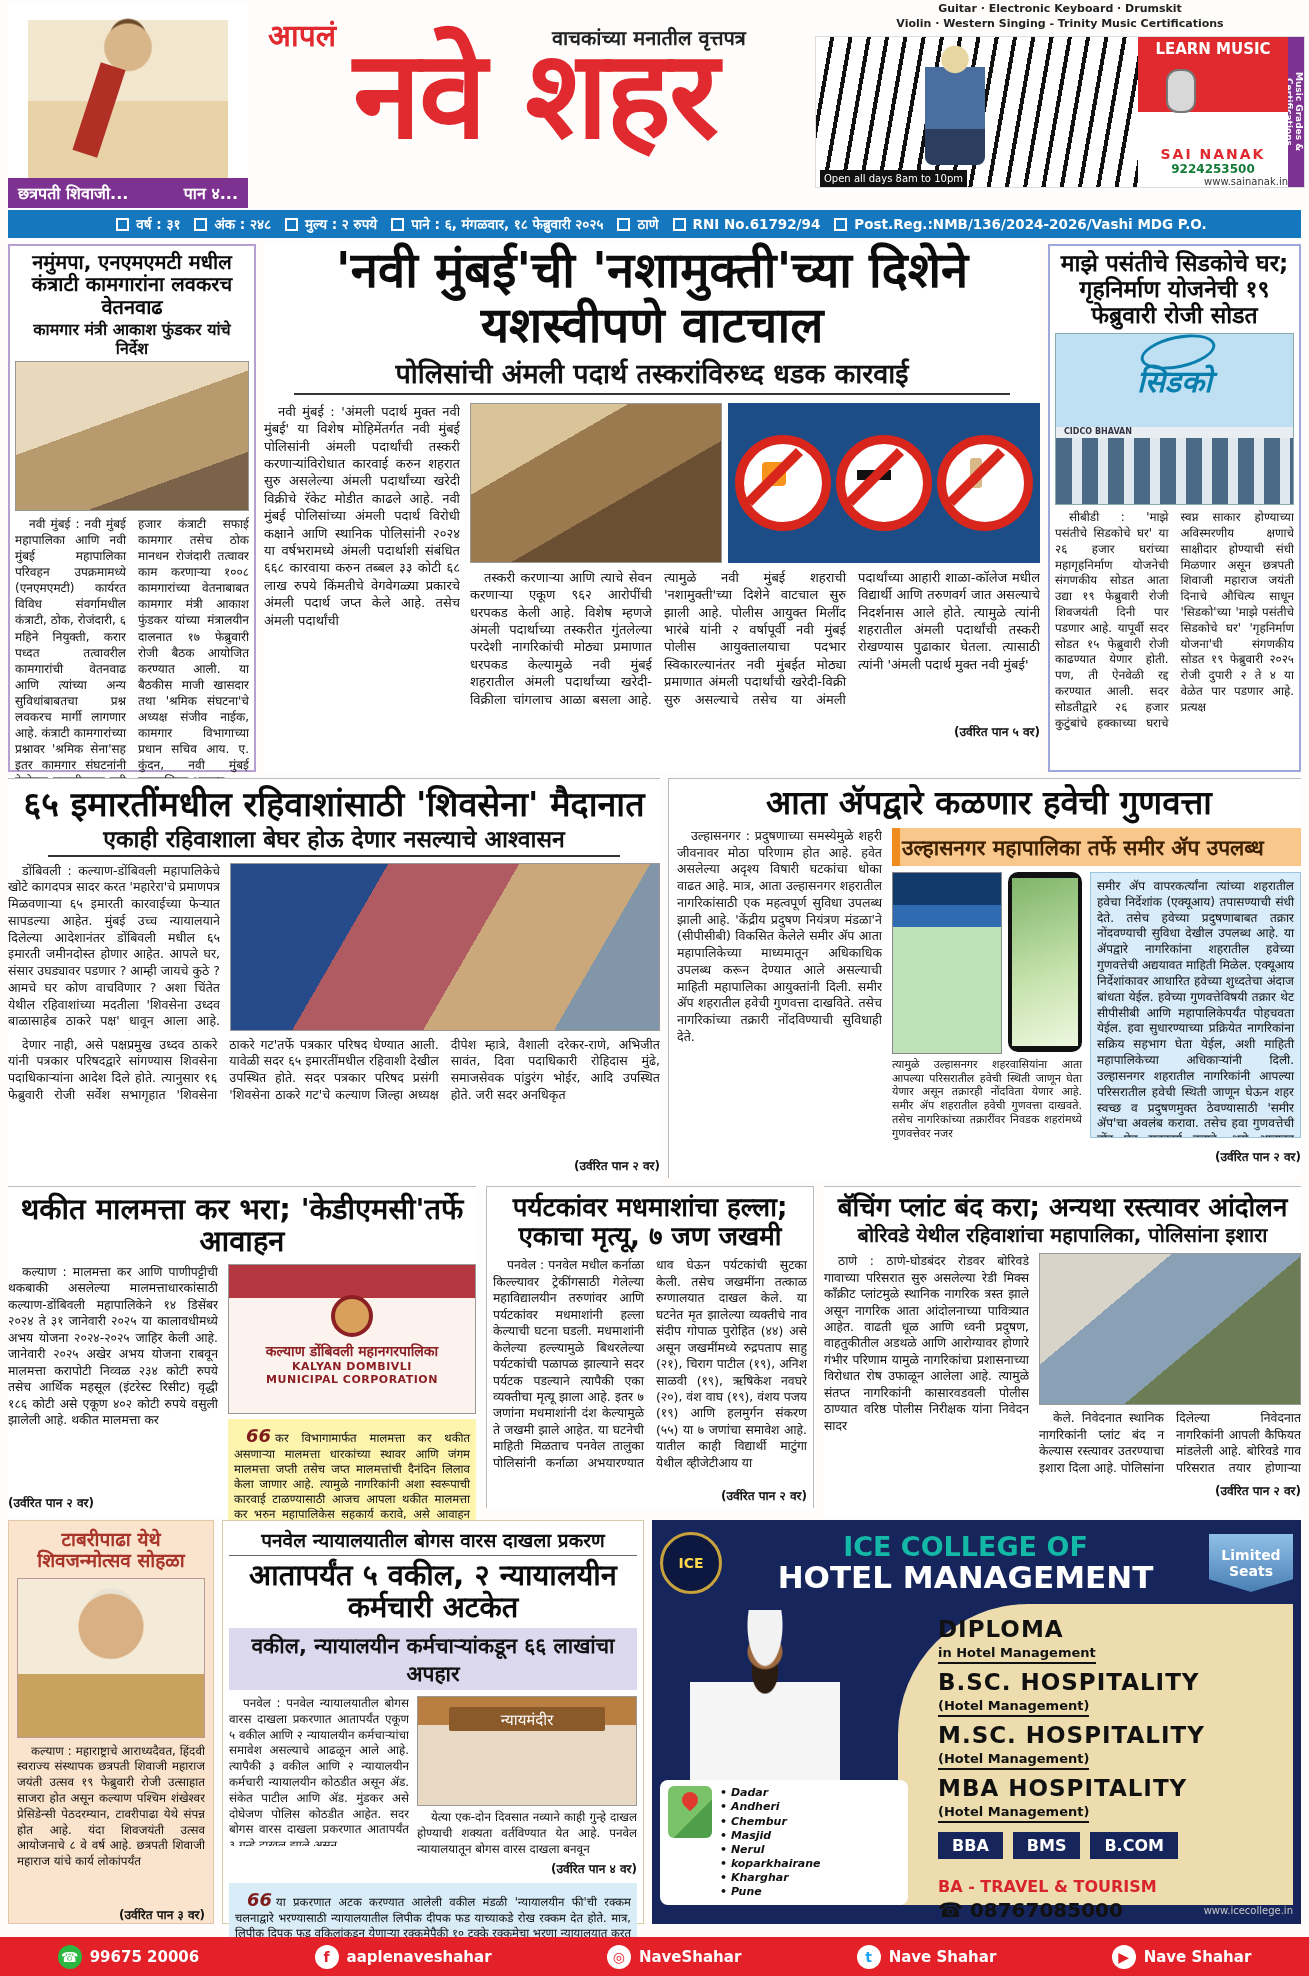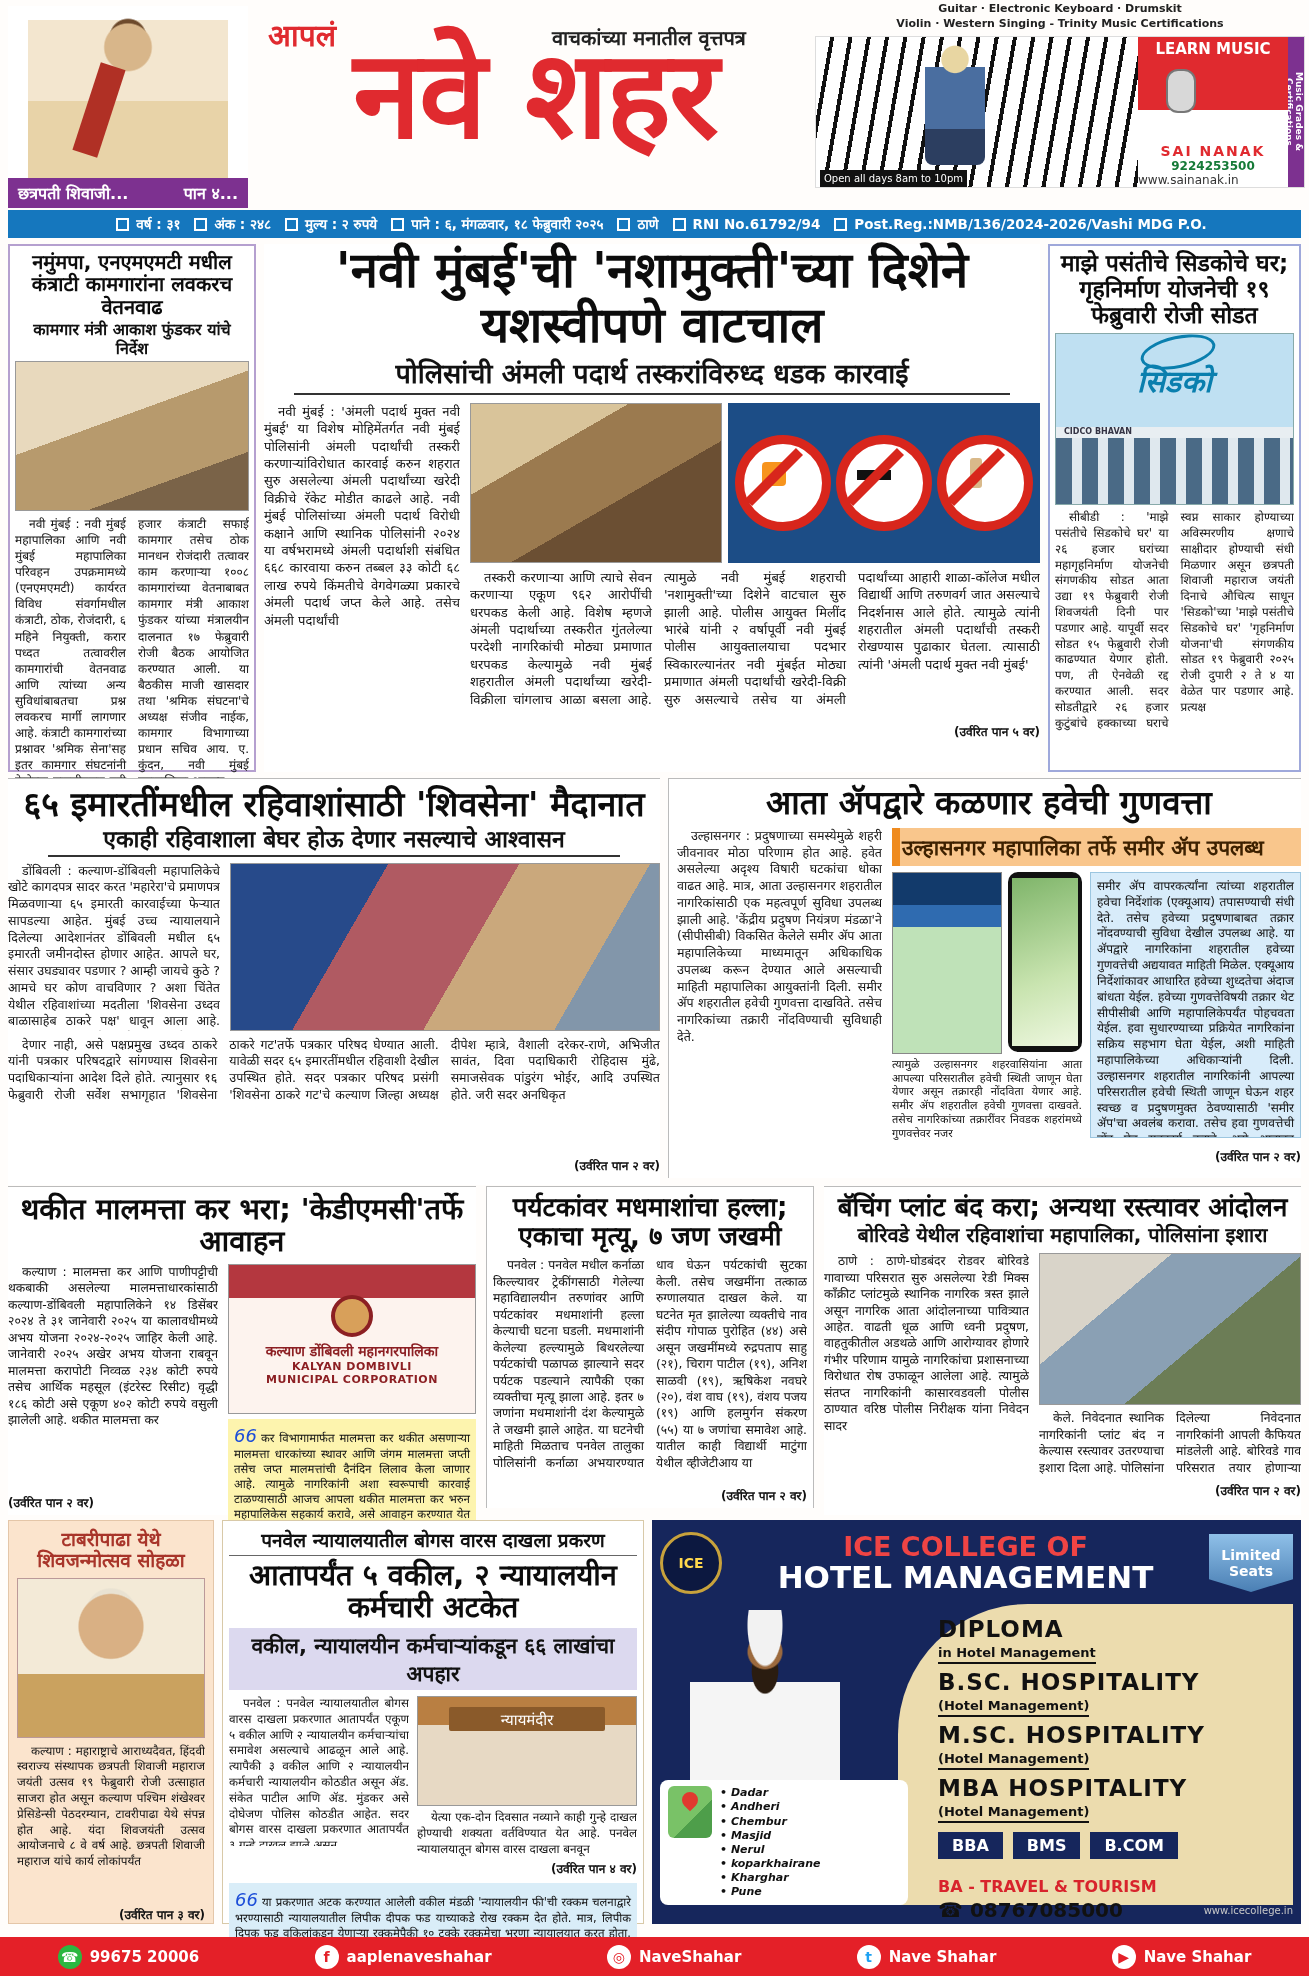--- a/index.html
+++ b/index.html
@@ -35,21 +35,21 @@
       background:radial-gradient(circle at 50% 12%,#e8d6a2 0 12%,transparent 13%),
       linear-gradient(180deg,transparent 0 18%,#4a6ea0 18% 70%,#2c3e60 70% 100%);border-radius:8px;}
   .open-badge{position:absolute;left:4px;bottom:0;background:#111;color:#fff;font-size:10px;
       padding:2px 4px;line-height:1.3;}
   .ad-right{width:150px;background:#fff;display:flex;flex-direction:column;}
   .learn{background:#e02a2f;color:#fff;font-weight:bold;text-align:center;font-size:15px;padding:3px 0;}
   .mic-box{flex:1;background:linear-gradient(180deg,#e02a2f 0 60%,#fff 60% 100%);position:relative;}
   .mic{position:absolute;left:28px;top:8px;width:26px;height:40px;border-radius:12px;background:#d8d8d8;border:2px solid #777;}
   .sainanak{background:#fff;color:#e02a2f;font-weight:bold;text-align:center;font-size:14px;letter-spacing:2px;}
   .adphone{color:#157a37;font-weight:bold;font-size:12px;text-align:center;}
-  .adweb{color:#333;font-size:12px;text-align:left;}
+  .adweb{color:#333;font-size:10px;text-align:right;}
   .vstrip{width:16px;background:#7d3190;color:#fff;font-size:9px;writing-mode:vertical-rl;
       text-align:center;font-weight:bold;}
   
   .dateline{left:8px;top:210px;width:1293px;height:28px;background:#1577be;color:#fff;
       display:flex;align-items:center;justify-content:center;font-size:13.5px;font-weight:bold;}
   .sq{display:inline-block;width:9px;height:9px;border:2px solid #fff;margin:0 7px 0 14px;}
   
   .artbox{background:#fff;}
   .cols2{column-count:2;column-gap:12px;}
   .cols3{column-count:3;column-gap:12px;}
@@ -87,21 +87,21 @@
   
   .artF{left:8px;top:1186px;width:468px;height:322px;}
   .artG{left:486px;top:1186px;width:328px;height:322px;border-left:1px solid #bbb;border-right:1px solid #bbb;padding:0 6px;box-sizing:border-box;}
   .artH{left:824px;top:1186px;width:477px;height:322px;}
   .kdmc-card{height:148px;border:1px solid #999;background:linear-gradient(180deg,#b4373f 0 22%,#fdf3ee 22% 100%);
       position:relative;text-align:center;overflow:hidden;}
   .kdmc-seal{width:34px;height:34px;border-radius:50%;border:4px solid #8c1f23;background:#d8a05a;margin:30px auto 4px;}
   .kdmc-t1{color:#8c1f23;font-weight:bold;font-size:14px;}
   .kdmc-t2{color:#8c1f23;font-weight:bold;font-size:11px;letter-spacing:.5px;}
   .quoteF{background:#fdf4ae;padding:5px 6px;font-size:11.5px;text-align:justify;line-height:1.3;}
-  .qmark{color:#1d4ed8;font-weight:normal;font-size:18px;font-style:italic;margin-right:4px;}
+  .qmark{color:#7f1d1d;font-weight:bold;font-size:18px;font-style:italic;margin-right:4px;margin-left:12px;}
   .sig{font-weight:bold;font-size:12px;text-align:center;margin-top:2px;}
   
   .artI{left:8px;top:1520px;width:206px;height:404px;background:#fbe4cd;border:1px solid #e4c6a8;
       padding:8px;box-sizing:border-box;}
   .artI .hl{color:#a8352a;font-size:19px;}
   .portrait{height:158px;margin:6px 0;border:1px solid #b99;
       background:radial-gradient(circle at 50% 30%,#d9b084 0 22%,transparent 23%),
       radial-gradient(circle at 50% 22%,#e9e2d2 0 16%,transparent 17%),
       linear-gradient(180deg,#f3ead7 0 60%,#caa25f 60% 100%);}
   .artJ{left:222px;top:1520px;width:422px;height:404px;border:1px solid #d8c9a8;padding:6px;box-sizing:border-box;}
@@ -111,21 +111,21 @@
   .nyaya .sign{position:absolute;top:10px;left:14%;right:14%;background:#8a5a2a;color:#fff;
       font-weight:normal;font-size:15px;text-align:center;padding:2px 0;border-radius:2px;}
   .quoteJ{background:#d9edf8;border-bottom:4px solid #1577be;padding:5px 6px;margin-top:6px;
       font-size:11.5px;text-align:justify;line-height:1.3;}
   
   .ice{left:652px;top:1520px;width:649px;height:404px;background:#16265c;color:#fff;
       box-sizing:border-box;padding:8px;display:flex;flex-direction:column;}
   .ice-head{display:flex;align-items:center;gap:10px;height:70px;}
   .ice-logo{width:56px;height:56px;border-radius:50%;background:#0c1840;border:3px solid #c8a23c;
       display:flex;align-items:center;justify-content:center;font-weight:bold;font-size:14px;color:#ffd84d;}
-  .ice-t1{color:#ef4444;font-size:27px;font-weight:bold;text-align:center;line-height:1.05;}
+  .ice-t1{color:#14b8a6;font-size:27px;font-weight:bold;text-align:center;line-height:1.05;}
   .ice-t2{color:#fff;font-size:31px;font-weight:bold;text-align:center;line-height:1.05;}
   .ice-badge{margin-left:auto;width:84px;height:58px;background:linear-gradient(180deg,#8fc0e8,#4a7fb4);
       color:#fff;font-weight:bold;font-size:14px;text-align:center;display:flex;align-items:center;justify-content:center;
       clip-path:polygon(0 0,100% 0,100% 78%,50% 100%,0 78%);}
   .ice-main{flex:1;display:flex;margin-top:6px;min-height:0;}
   .chef-zone{width:238px;position:relative;font-style:italic;}
   .chef{position:absolute;left:30px;top:6px;width:150px;height:190px;
       background:radial-gradient(ellipse at 50% 8%,#f2f2f2 0 16%,transparent 17%),
       radial-gradient(circle at 50% 22%,#9c6a3e 0 10%,transparent 11%),
       radial-gradient(ellipse at 50% 32%,#2a1c10 0 12%,transparent 13%),

